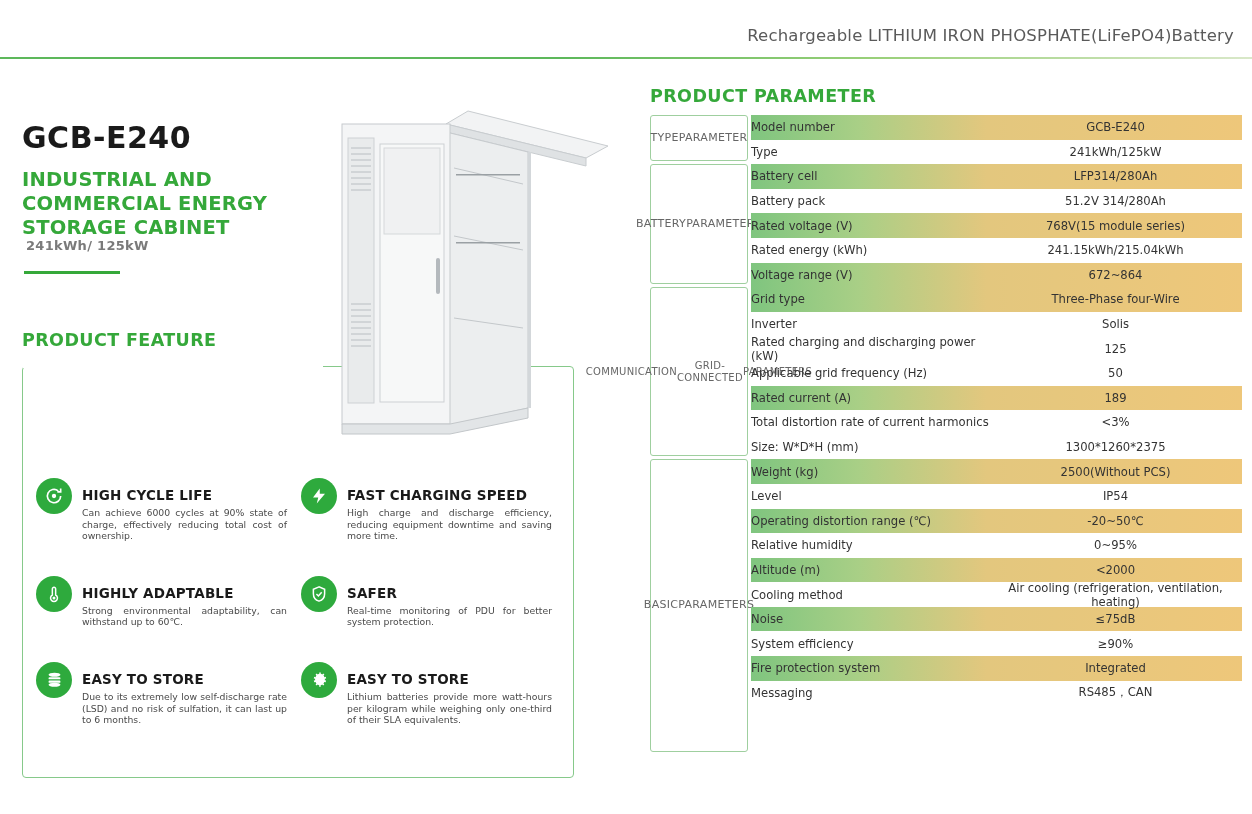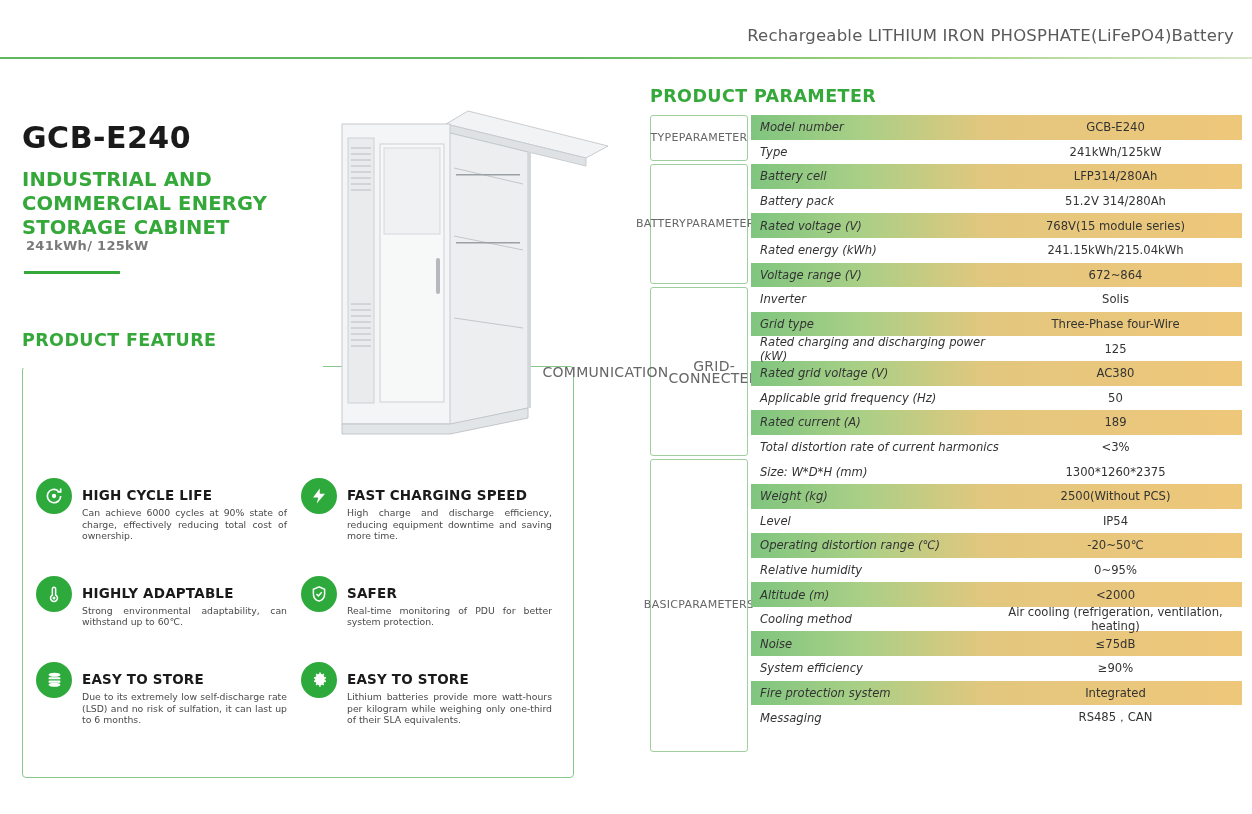--- a/index.html
+++ b/index.html
@@ -182,38 +182,36 @@
     align-items: center;
     justify-content: center;
     text-align: center;
     color: #666666;
     font-size: 11px;
     line-height: 14px;
     letter-spacing: 0.3px;
     margin-bottom: 3px;
     box-sizing: border-box;
   }
-  .cat-cell.small { font-size: 14px; line-height: 12px; }
+  .cat-cell.small { font-size: 10px; line-height: 12px; }
   .rows-col {
     flex: 1 1 auto;
     margin-left: 3px;
   }
   .p-row {
     height: 24.6px;
     display: flex;
     align-items: center;
     font-size: 11.6px;
     color: #333333;
   }
   .p-row .p-label {
     width: 252px;
     flex: 0 0 252px;
-    padding-left: 9px;
     box-sizing: border-box;
-    font-style: italic;
   }
   .p-row .p-value {
     flex: 1 1 auto;
     text-align: center;
     padding-right: 14px;
   }
   .p-row.shaded {
     background: linear-gradient(to right, #7fc57f 0%, #a9cf86 22%, #e3c77e 48%, #eec77a 100%);
   }
 </style>
@@ -413,36 +411,32 @@
           <div class="p-value">768V(15 module series)</div>
         </div>
         <div class="p-row">
           <div class="p-label">Rated energy (kWh)</div>
           <div class="p-value">241.15kWh/215.04kWh</div>
         </div>
         <div class="p-row shaded">
           <div class="p-label">Voltage range (V)</div>
           <div class="p-value">672~864</div>
         </div>
+        <div class="p-row shaded">
+          <div class="p-label">Grid type</div>
+          <div class="p-value">Three-Phase four-Wire</div>
+        </div>
         <div class="p-row">
           <div class="p-label">Inverter</div>
           <div class="p-value">Solis</div>
         </div>
-        <div class="p-row shaded">
-          <div class="p-label">Grid type</div>
-          <div class="p-value">Three-Phase four-Wire</div>
-        </div>
         <div class="p-row">
           <div class="p-label">Rated charging and discharging power (kW)</div>
           <div class="p-value">125</div>
         </div>
-        <div class="p-row shaded">
-          <div class="p-label">Rated grid voltage (V)</div>
-          <div class="p-value">AC380</div>
-        </div>
         <div class="p-row">
           <div class="p-label">Applicable grid frequency (Hz)</div>
           <div class="p-value">50</div>
         </div>
         <div class="p-row shaded">
           <div class="p-label">Rated current (A)</div>
           <div class="p-value">189</div>
         </div>
         <div class="p-row">
           <div class="p-label">Total distortion rate of current harmonics</div>

